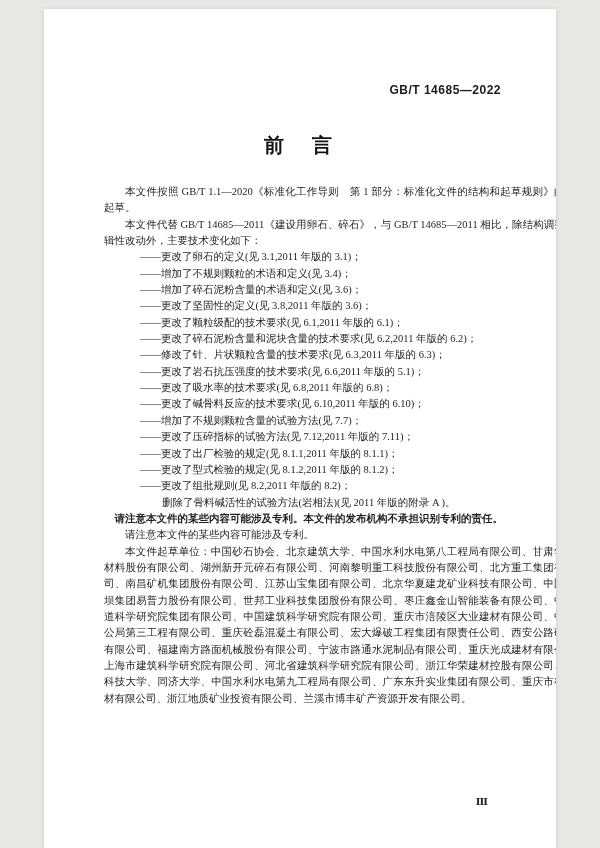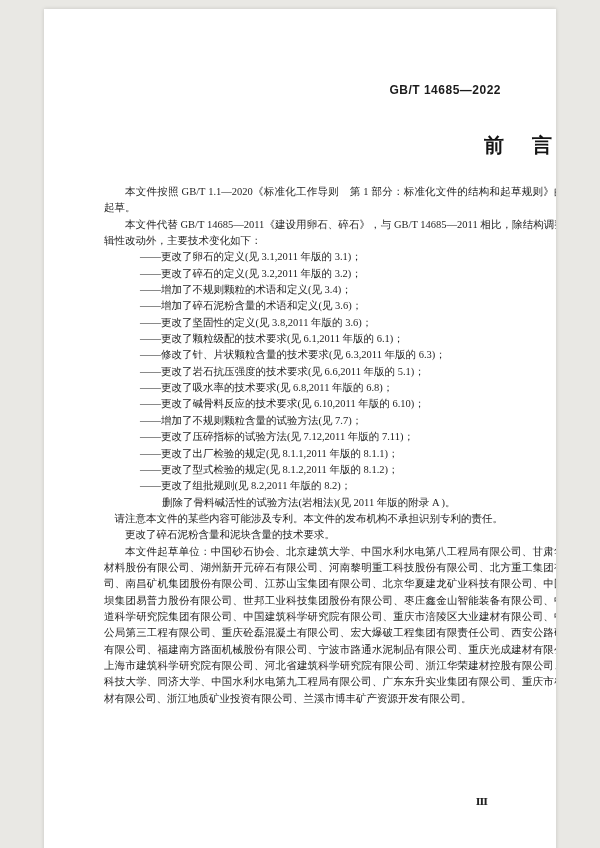--- a/index.html
+++ b/index.html
@@ -22,21 +22,21 @@
     font-weight: bold;
     font-size: 12px;
     letter-spacing: 0.5px;
     color: #1b1b1b;
   }
   .fw-title {
     position: absolute;
     top: 123px;
     left: 0;
     width: 100%;
-    text-align: right;
+    text-align: center;
     font-size: 20px;
     font-weight: bold;
     letter-spacing: 4px;
     color: #141414;
   }
   .content {
     position: absolute;
     top: 175px;
     left: 60px;
     width: 482px;
@@ -66,38 +66,38 @@
 
   <div class="fw-title">前　言</div>
 
   <div class="content">
 
     <p class="para">本文件按照 GB/T 1.1—2020《标准化工作导则　第 1 部分：标准化文件的结构和起草规则》的规定起草。</p>
     <p class="para">本文件代替 GB/T 14685—2011《建设用卵石、碎石》，与 GB/T 14685—2011 相比，除结构调整和编辑性改动外，主要技术变化如下：</p>
 
     <div>
       <p class="change-item">——更改了卵石的定义(见 3.1,2011 年版的 3.1)；</p>
-      <p class="change-item">——更改了碎石的定义(见 3.2,2011 年版的 3.2)；</p>
       <p class="change-item">——增加了不规则颗粒的术语和定义(见 3.4)；</p>
       <p class="change-item">——增加了碎石泥粉含量的术语和定义(见 3.6)；</p>
       <p class="change-item">——更改了坚固性的定义(见 3.8,2011 年版的 3.6)；</p>
       <p class="change-item">——更改了颗粒级配的技术要求(见 6.1,2011 年版的 6.1)；</p>
+      <p class="change-item">——更改了碎石泥粉含量和泥块含量的技术要求(见 6.2,2011 年版的 6.2)；</p>
       <p class="change-item">——修改了针、片状颗粒含量的技术要求(见 6.3,2011 年版的 6.3)；</p>
       <p class="change-item">——更改了岩石抗压强度的技术要求(见 6.6,2011 年版的 5.1)；</p>
       <p class="change-item">——更改了吸水率的技术要求(见 6.8,2011 年版的 6.8)；</p>
       <p class="change-item">——更改了碱骨料反应的技术要求(见 6.10,2011 年版的 6.10)；</p>
       <p class="change-item">——增加了不规则颗粒含量的试验方法(见 7.7)；</p>
       <p class="change-item">——更改了压碎指标的试验方法(见 7.12,2011 年版的 7.11)；</p>
       <p class="change-item">——更改了出厂检验的规定(见 8.1.1,2011 年版的 8.1.1)；</p>
       <p class="change-item">——更改了型式检验的规定(见 8.1.2,2011 年版的 8.1.2)；</p>
       <p class="change-item">——更改了组批规则(见 8.2,2011 年版的 8.2)；</p>
       <p class="deletion">删除了骨料碱活性的试验方法(岩相法)(见 2011 年版的附录 A )。</p>
     </div>
 
-    <p class="para" style="text-indent:1em;">请注意本文件的某些内容可能涉及专利。本文件的发布机构不承担识别专利的责任。</p>
-    <p class="para">更改了碎石泥粉含量和泥块含量的技术要求。</p>
+    <p class="para" style="text-indent:1em;font-weight:bold;">请注意本文件的某些内容可能涉及专利。本文件的发布机构不承担识别专利的责任。</p>
+    <p class="para">请注意本文件的某些内容可能涉及专利。</p>
     <p class="para">本文件起草单位：中国砂石协会、北京建筑大学、中国水利水电第八工程局有限公司、甘肃华建新材料股份有限公司、湖州新开元碎石有限公司、河南黎明重工科技股份有限公司、北方重工集团有限公司、南昌矿机集团股份有限公司、江苏山宝集团有限公司、北京华夏建龙矿业科技有限公司、中国葛洲坝集团易普力股份有限公司、世邦工业科技集团股份有限公司、枣庄鑫金山智能装备有限公司、中国铁道科学研究院集团有限公司、中国建筑科学研究院有限公司、重庆市涪陵区大业建材有限公司、中交二公局第三工程有限公司、重庆砼磊混凝土有限公司、宏大爆破工程集团有限责任公司、西安公路研究院有限公司、福建南方路面机械股份有限公司、宁波市路通水泥制品有限公司、重庆光成建材有限公司、上海市建筑科学研究院有限公司、河北省建筑科学研究院有限公司、浙江华荣建材控股有限公司、北京科技大学、同济大学、中国水利水电第九工程局有限公司、广东东升实业集团有限公司、重庆市睿拓建材有限公司、浙江地质矿业投资有限公司、兰溪市博丰矿产资源开发有限公司。</p>
 
   </div>
 
   <div class="page-number">Ⅲ</div>
 
 </div>
 
 </body></html>

